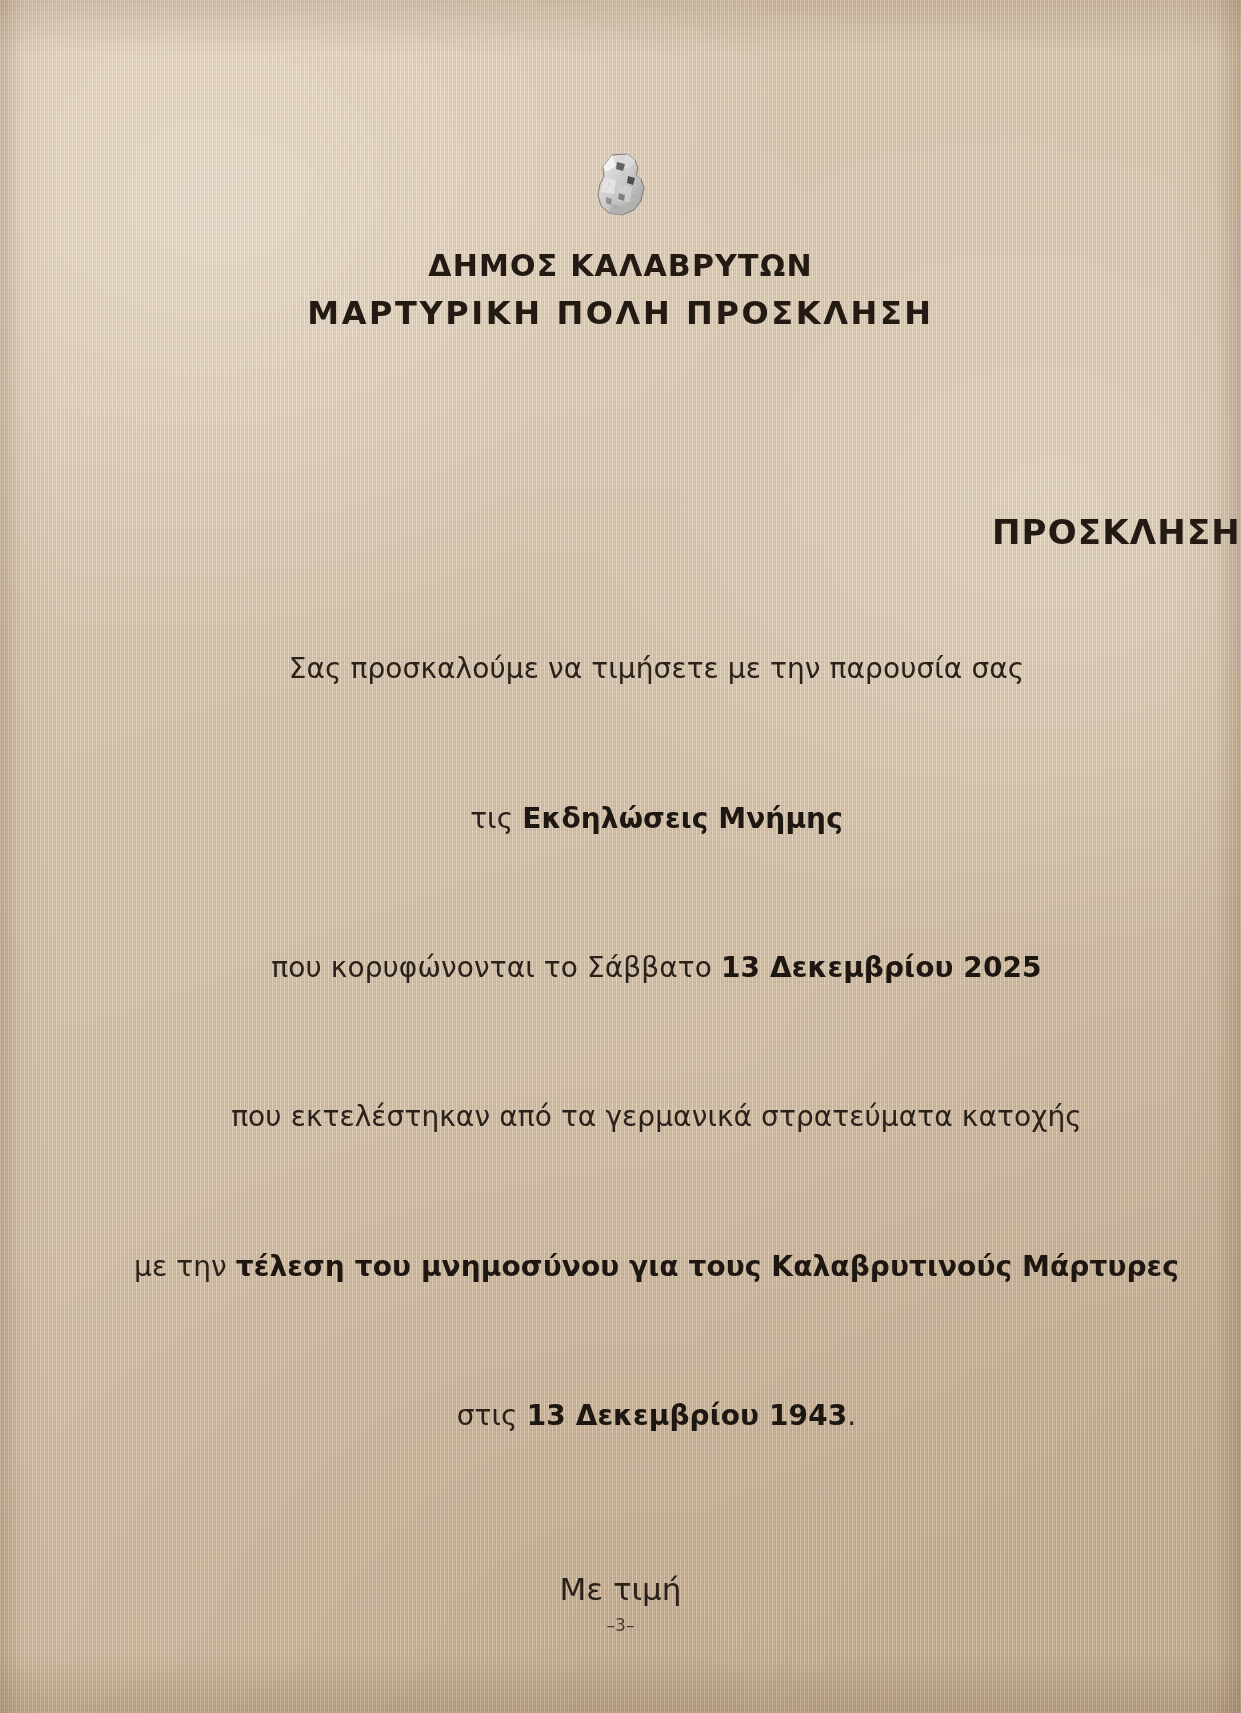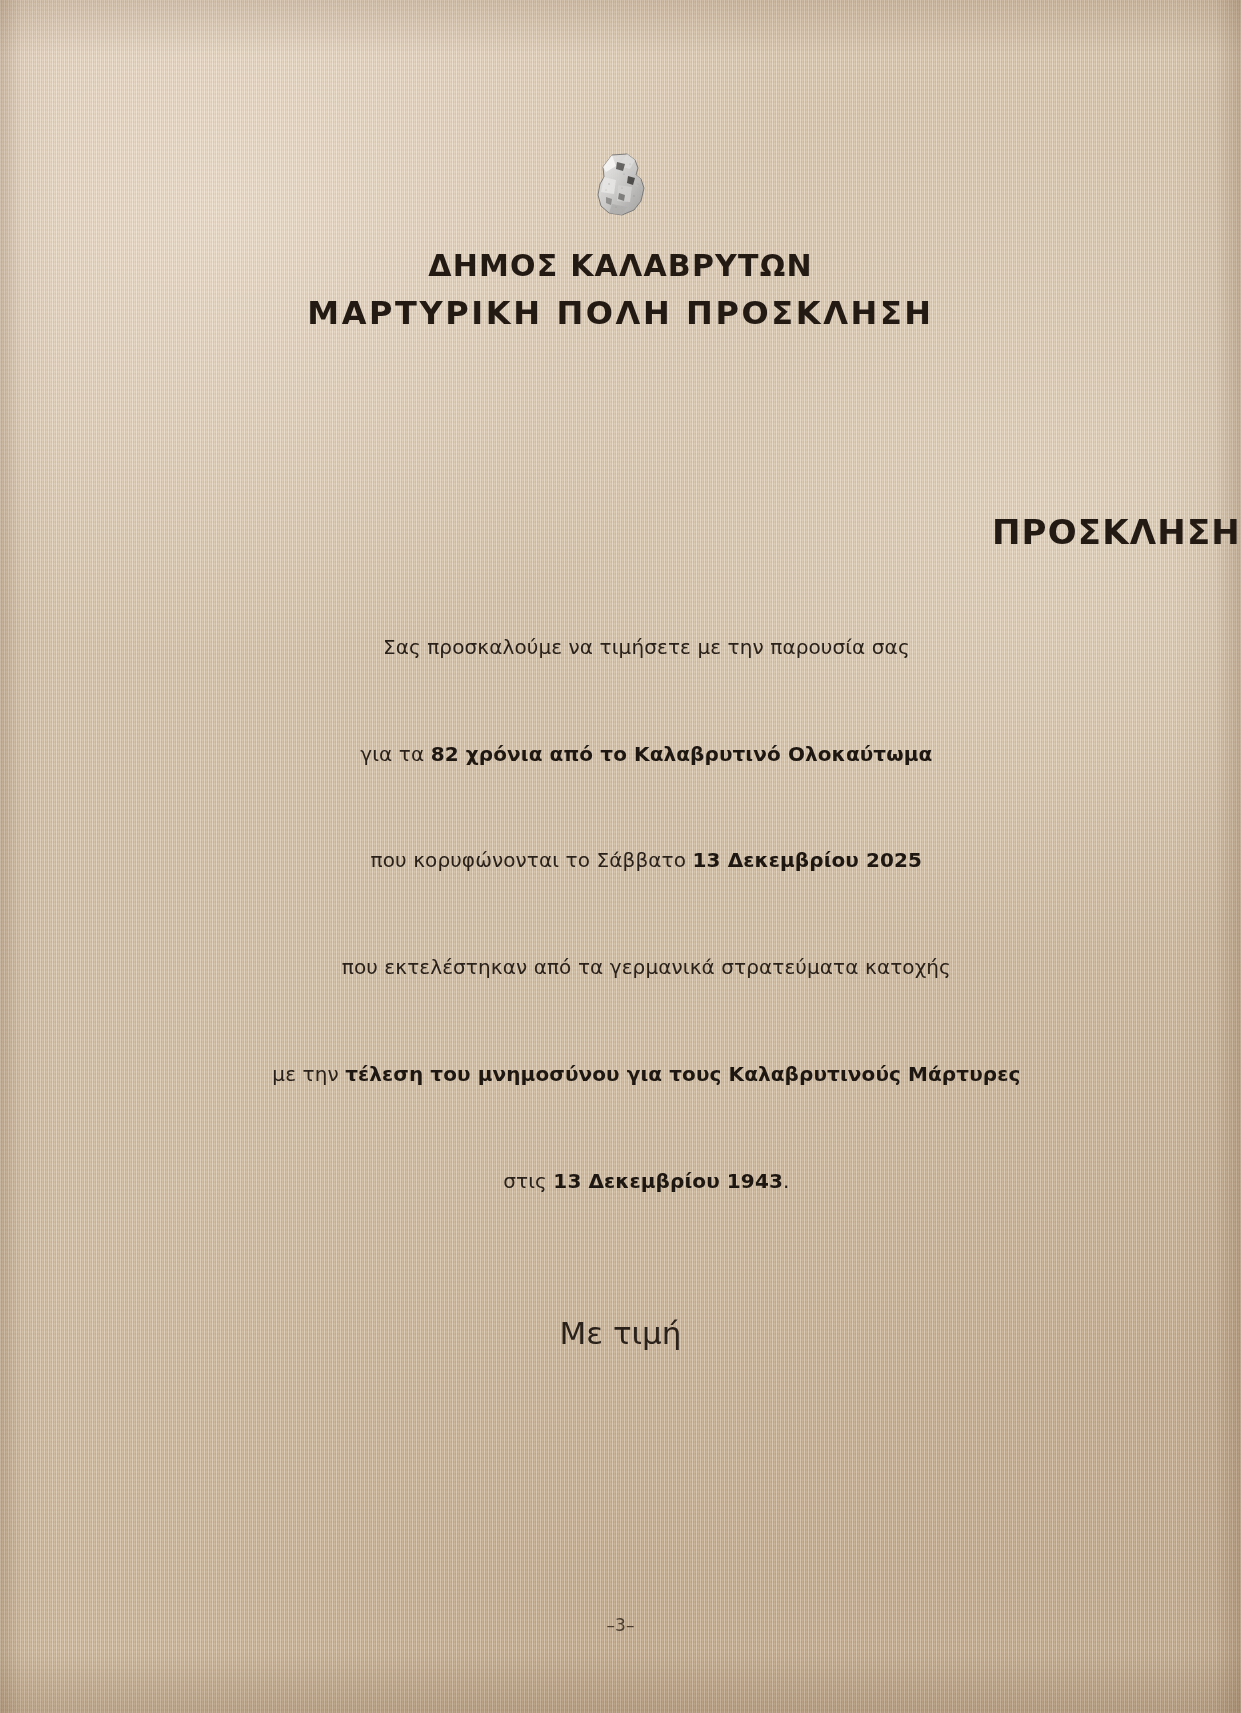--- a/index.html
+++ b/index.html
@@ -109,21 +109,21 @@
     letter-spacing: 1.2px;
     color: #231a14;
     text-align: right;
   }
 
   
   .body-block {
     margin-top: 42px;
   }
   .body-line {
-    font-size: 20px;
+    font-size: 28px;
     color: #2a211a;
     line-height: 1.78;
     letter-spacing: 0.1px;
     white-space: pre-wrap;
   }
   .body-line b {
     font-weight: 700;
     color: #1e1711;
   }
 
@@ -193,21 +193,21 @@
     <div class="org-name">ΔΗΜΟΣ ΚΑΛΑΒΡΥΤΩΝ</div>
     <div class="city-name">ΜΑΡΤΥΡΙΚΗ ΠΟΛΗ ΠΡΟΣΚΛΗΣΗ</div>
 
     <div class="invite-title">ΠΡΟΣΚΛΗΣΗ</div>
 
     <div class="body-block">
       <div class="body-line">
         <span>Σας προσκαλούμε να τιμήσετε με την παρουσία σας</span>
       </div>
       <div class="body-line">
-        <span>για τα </span><b>82 χρόνια από το Καλαβρυτινό Ολοκαύτωμα</b><span></span>
+        <span>τις </span><b>Εκδηλώσεις Μνήμης</b><span></span>
       </div>
       <div class="body-line">
         <span>που κορυφώνονται το Σάββατο </span><b>13 Δεκεμβρίου 2025</b><span></span>
       </div>
       <div class="body-line">
         <span>που εκτελέστηκαν από τα γερμανικά στρατεύματα κατοχής</span>
       </div>
       <div class="body-line">
         <span>με την </span><b>τέλεση του μνημοσύνου για τους Καλαβρυτινούς Μάρτυρες</b><span></span>
       </div>

